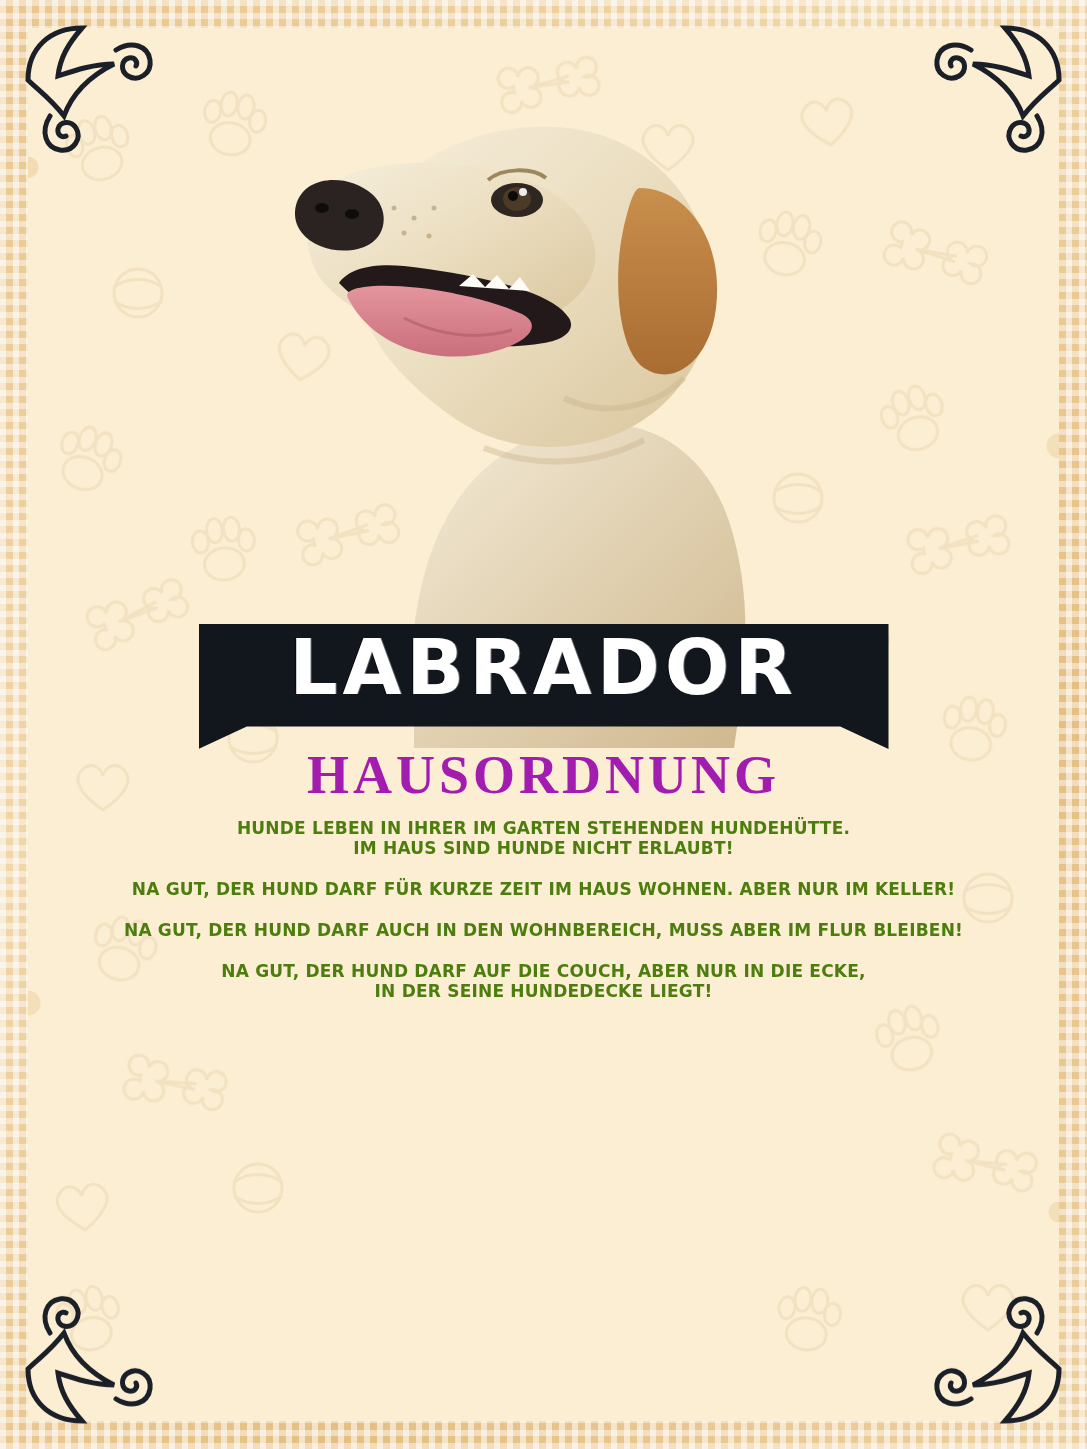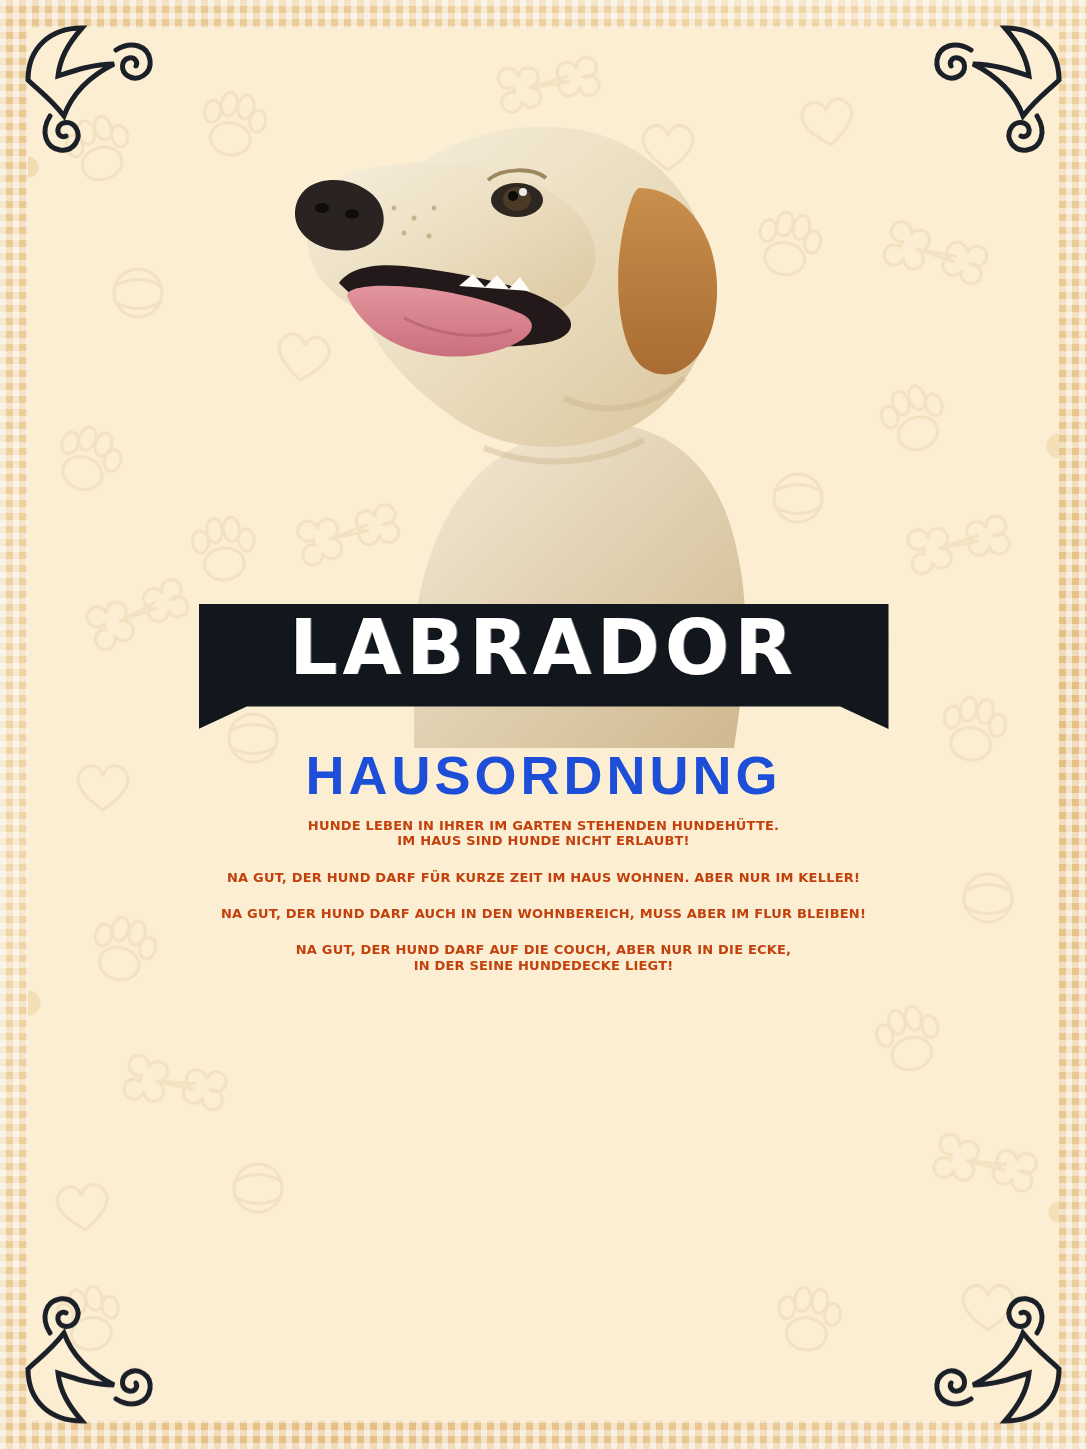--- a/index.html
+++ b/index.html
@@ -94,21 +94,21 @@
     z-index: 4;
   }
   .dog-photo svg { width: 100%; height: 100%; display: block; }
 
   
   .banner {
     position: absolute;
     z-index: 7;
     left: 50%;
     transform: translateX(-50%);
-    top: 576px;
+    top: 596px;
     width: 690px;
     height: 125px;
   }
   .banner-shape {
     position: absolute;
     inset: 0;
     background: #12161d;
     clip-path: polygon(0 0, 100% 0, 100% 100%, 93% 82%, 7% 82%, 0 100%);
   }
   .banner-title {
@@ -131,44 +131,44 @@
   }
 
   
   .subtitle {
     position: absolute;
     z-index: 7;
     left: 0;
     right: 0;
     top: 716px;
     text-align: center;
-    font-family: Liberation Sans, sans-serif;
+    font-family: Liberation Serif, serif;
     font-weight: bold;
     font-size: 54px;
     letter-spacing: 4px;
-    color: #1d4ed8;
+    color: #a21caf;
     text-transform: uppercase;
   }
 
   
   .rules {
     position: absolute;
     z-index: 7;
     left: 62px;
     right: 62px;
     top: 790px;
     text-align: center;
   }
   .rule {
     font-family: "DejaVu Sans", sans-serif;
     font-weight: bold;
-    font-size: 13px;
+    font-size: 17px;
     line-height: 1.18;
     letter-spacing: 0.2px;
-    color: #c2410c;
+    color: #4d7c0f;
     text-transform: uppercase;
     margin-bottom: 21px;
     white-space: pre-line;
   }
   .rule:last-child { margin-bottom: 0; }
 </style>
 </head>
 <body>
 
 <div class="poster">

